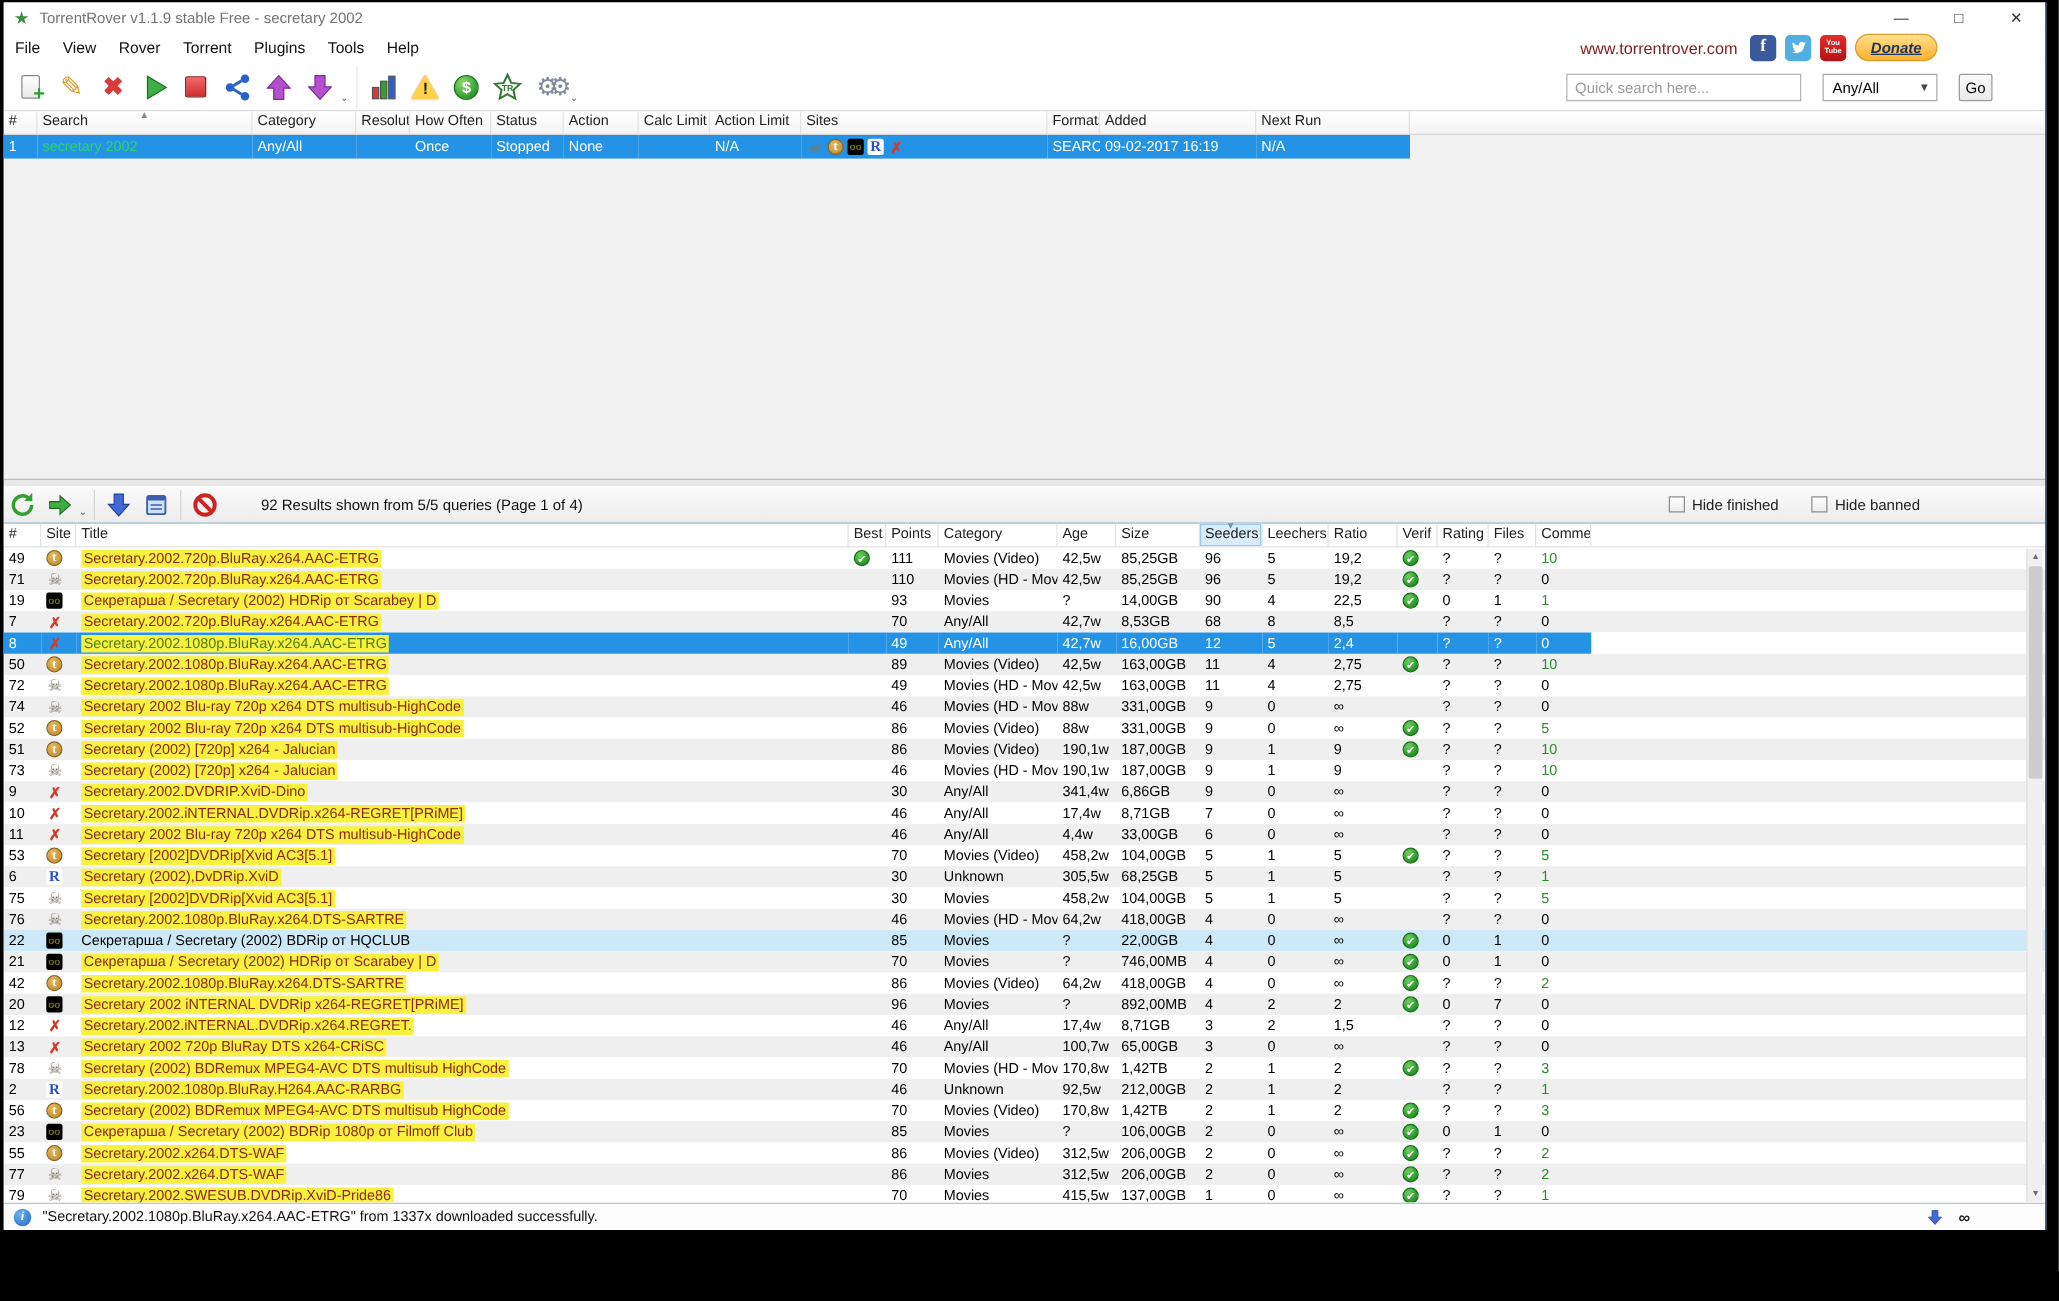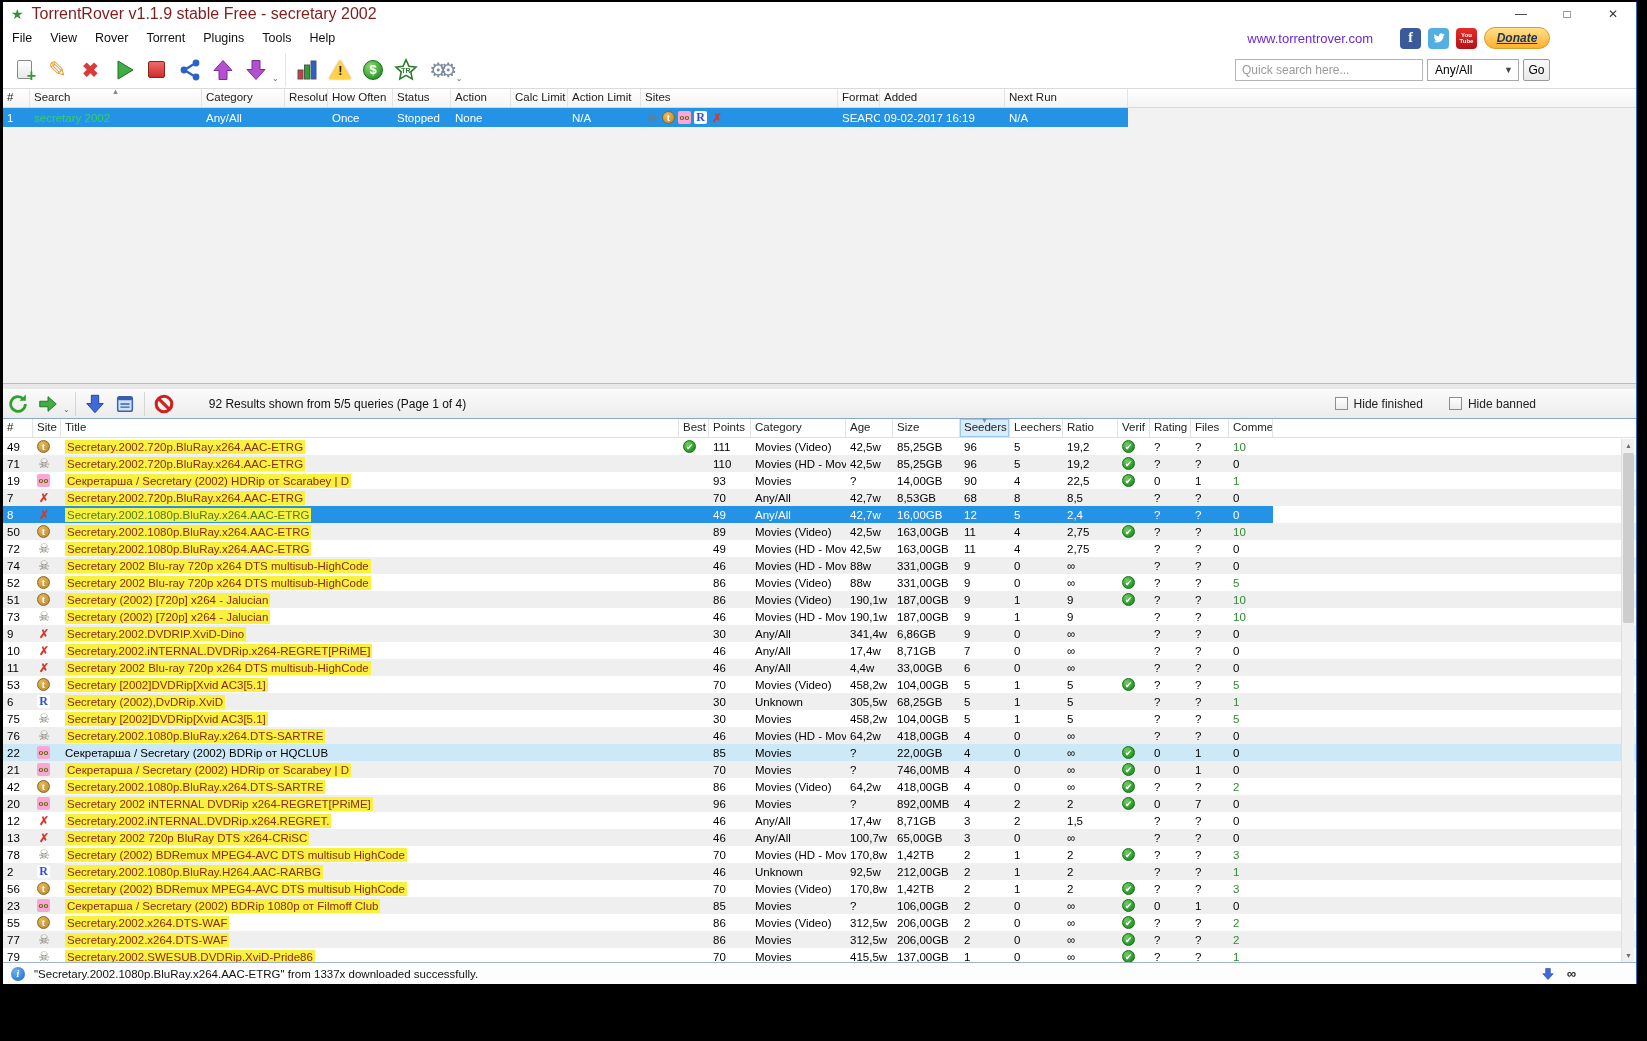--- a/index.html
+++ b/index.html
@@ -10,28 +10,28 @@
     -webkit-font-smoothing:antialiased;
   }
   .window {
     position:absolute; left:3px; top:2px; width:1634px; height:982px;
     background:#f2f2f2; display:flex; flex-direction:column;
     border-right:1px solid #2a6db5;
   }
   
   .titlebar { height:23px; background:#fff; display:flex; align-items:center; flex:0 0 auto; }
   .tb-logo { margin-left:8px; color:#3e8e41; font-size:14px; line-height:1; }
-  .tb-title { font-size:16px; color:#7f1d1d; margin-left:8px; white-space:nowrap; }
+  .tb-title { font-size:12px; color:#737373; margin-left:8px; white-space:nowrap; }
   .tb-controls { margin-left:auto; display:flex; height:100%; }
   .tb-btn { width:46px; display:flex; align-items:center; justify-content:center; font-size:12px; color:#333; cursor:default; }
   
   .menubar { height:26px; background:#fff; display:flex; align-items:center; font-size:12.5px; color:#111; }
   .menu-item { padding:4px 9px; white-space:nowrap; }
   .menu-right { margin-left:auto; display:flex; align-items:center; gap:7px; margin-right:86px; }
-  .website { font-size:13px; color:#6d28d9; margin-right:20px; }
+  .website { font-size:13px; color:#7f1d1d; margin-right:3px; }
   .soc { width:21px; height:21px; border-radius:4px; display:flex; align-items:center; justify-content:center; color:#fff; }
   .soc.fb { background:#3a5a99; font:bold 14px "Liberation Serif", serif; }
   .soc.tw { background:#53aee2; }
   .soc.yt { background:linear-gradient(#e52d27,#b31217); flex-direction:column; font:bold 6px "Liberation Sans",sans-serif; line-height:6px; }
   .donate-btn { width:66px; height:22px; border-radius:11px; border:1px solid #d69e2e;
     background:linear-gradient(#ffe08a,#ffb02e); color:#1a3763; font:bold italic 12px "Liberation Sans",sans-serif;
     display:flex; align-items:center; justify-content:center;text-decoration:underline; }
   
   .toolbar { height:38px; background:#fff; border-bottom:1px solid #dadada; display:flex; align-items:center; }
   .tool-group { display:flex; align-items:center; padding:0 5px; height:34px; }
@@ -42,21 +42,21 @@
   .ic-edit { color:#e09a2b; font-size:22px; }
   .ic-delete { color:#d93a3a; font-weight:bold; font-size:20px; }
   .ic-stop { width:17px; height:17px; background:linear-gradient(#f06a6a,#d02c2c); border:1px solid #8a1f1f; border-radius:2px; }
   .ic-doc { position:relative; width:15px; height:19px; background:linear-gradient(#fff,#e8e8e8); border:1px solid #888; border-radius:2px; }
   .ic-doc::after { content:"+"; position:absolute; right:-5px; bottom:-7px; color:#2f9e2f; font:bold 16px "Liberation Sans",sans-serif; }
   .ic-gears { color:#7d8aa0; font-size:20px; letter-spacing:-8px; }
   .ic-warning { position:relative; width:0; height:0; border-left:11px solid transparent; border-right:11px solid transparent; border-bottom:19px solid #ffd24a; filter:drop-shadow(0 0 1px #c98f1e); }
   .ic-warning::after { content:"!"; position:absolute; left:-2px; top:3px; font:bold 13px "Liberation Sans",sans-serif; color:#222; }
   .ic-cash { width:20px; height:20px; border-radius:50%; background:radial-gradient(circle at 35% 30%, #8fd96f, #2f9e2f 70%, #1c7a1c); border:1px solid #157015; color:#fff; font:bold 13px "Liberation Sans",sans-serif; display:flex; align-items:center; justify-content:center; }
   .mini-drop { font-size:8px; color:#666; align-self:flex-end; margin:0 1px 4px 0; }
-  .toolbar-right { margin-left:auto; display:flex; gap:4px; margin-right:86px; align-items:flex-end; }
+  .toolbar-right { margin-left:auto; display:flex; gap:17px; margin-right:42px; align-items:flex-end; }
   .quick-search { width:188px; height:22px; border:1px solid #b5b5b5; font:12px "Liberation Sans",sans-serif; padding:0 6px; color:#333; outline:none; }
   .quick-search::placeholder { color:#9a9a9a; }
   .cat-select { width:92px; height:22px; border:1px solid #a9a9a9; background:#fff; display:flex; align-items:center; font-size:12px; padding:0 2px 0 7px; }
   .cat-select .arrow { margin-left:auto; font-size:9px; color:#444; padding:0 3px; }
   .go-btn { width:27px; height:22px; border:1px solid #9a9a9a; background:linear-gradient(#fafafa,#e9e9e9); font-size:12px; display:flex; align-items:center; justify-content:center; border-radius:2px; }
   
   .searches { flex:0 0 294px; background:#f2f2f2; display:flex; flex-direction:column; overflow:hidden; }
   .sgrid { display:grid; grid-template-columns:27px 172px 83px 43px 65px 58px 60px 57px 73px 197px 42px 125px 123px minmax(0,1fr); }
   .rgrid { display:grid; grid-template-columns:30px 28px 618px 30px 42px 95px 47px 67px 50px 53px 55px 32px 41px 38px 44px minmax(0,1fr); }
   .thead { height:19px; background:linear-gradient(#ffffff,#f4f4f4); border-bottom:1px solid #d8d8d8; flex:0 0 auto; }
@@ -90,21 +90,21 @@
   .rrow.hot { background:#cde9f8; }
   .rrow.sel .cell { background:#2493e5; color:#fff; }
   .rrow.sel .cell.filler { background:transparent; }
   .title-chip { background:#f8f140; color:#8b2a1b; padding:0 2px; line-height:14px; }
   .rrow.sel .title-chip { color:#4f7d15; }
   .cell.green { color:#2f8a2f; }
   
   .si { display:inline-flex; align-items:center; justify-content:center; width:14px; height:14px; flex:0 0 auto; }
   .si-skull { color:#7c7468; font-size:13px; }
   .si-t { width:13px; height:13px; background:radial-gradient(circle at 35% 30%, #e8b85a, #b8872f); border:1px solid #8a6520; border-radius:50%; color:#fff; font:bold 10px "Liberation Serif",serif; }
-  .si-oo { width:13px; height:13px; background:#f9a8d4; border-radius:2px; color:#6d6a14; font:bold 8px "Liberation Sans",sans-serif; letter-spacing:0; }
+  .si-oo { width:13px; height:13px; background:#000000; border-radius:2px; color:#6d6a14; font:bold 8px "Liberation Sans",sans-serif; letter-spacing:0; }
   .si-r { width:13px; height:13px; background:#fff; border-radius:2px; color:#2b4fd0; font:bold 12px "Liberation Serif",serif; }
   .si-x { color:#d23a2a; font:bold 12px "Liberation Sans",sans-serif; }
   .sites-cell { gap:3px; }
   .chk { display:inline-flex; width:13px; height:13px; border-radius:50%; background:radial-gradient(circle at 35% 30%, #6fcf5f, #2f9e2f 60%, #1c7a1c); border:1px solid #157015; color:#fff; font-size:9px; align-items:center; justify-content:center; flex:0 0 auto; }
   
   .vscroll { position:absolute; right:2px; top:50px; bottom:0; width:13px; background:#f0f0f0; border-left:1px solid #e0e0e0; }
   .vs-arrow { position:absolute; left:0; width:13px; height:13px; display:flex; align-items:center; justify-content:center; font-size:7px; color:#6e6e6e; }
   .vs-up { top:0; }
   .vs-down { bottom:0; }
   .vs-thumb { position:absolute; left:1px; top:14px; width:11px; height:170px; background:#cdcdcd; border-radius:2px; }

